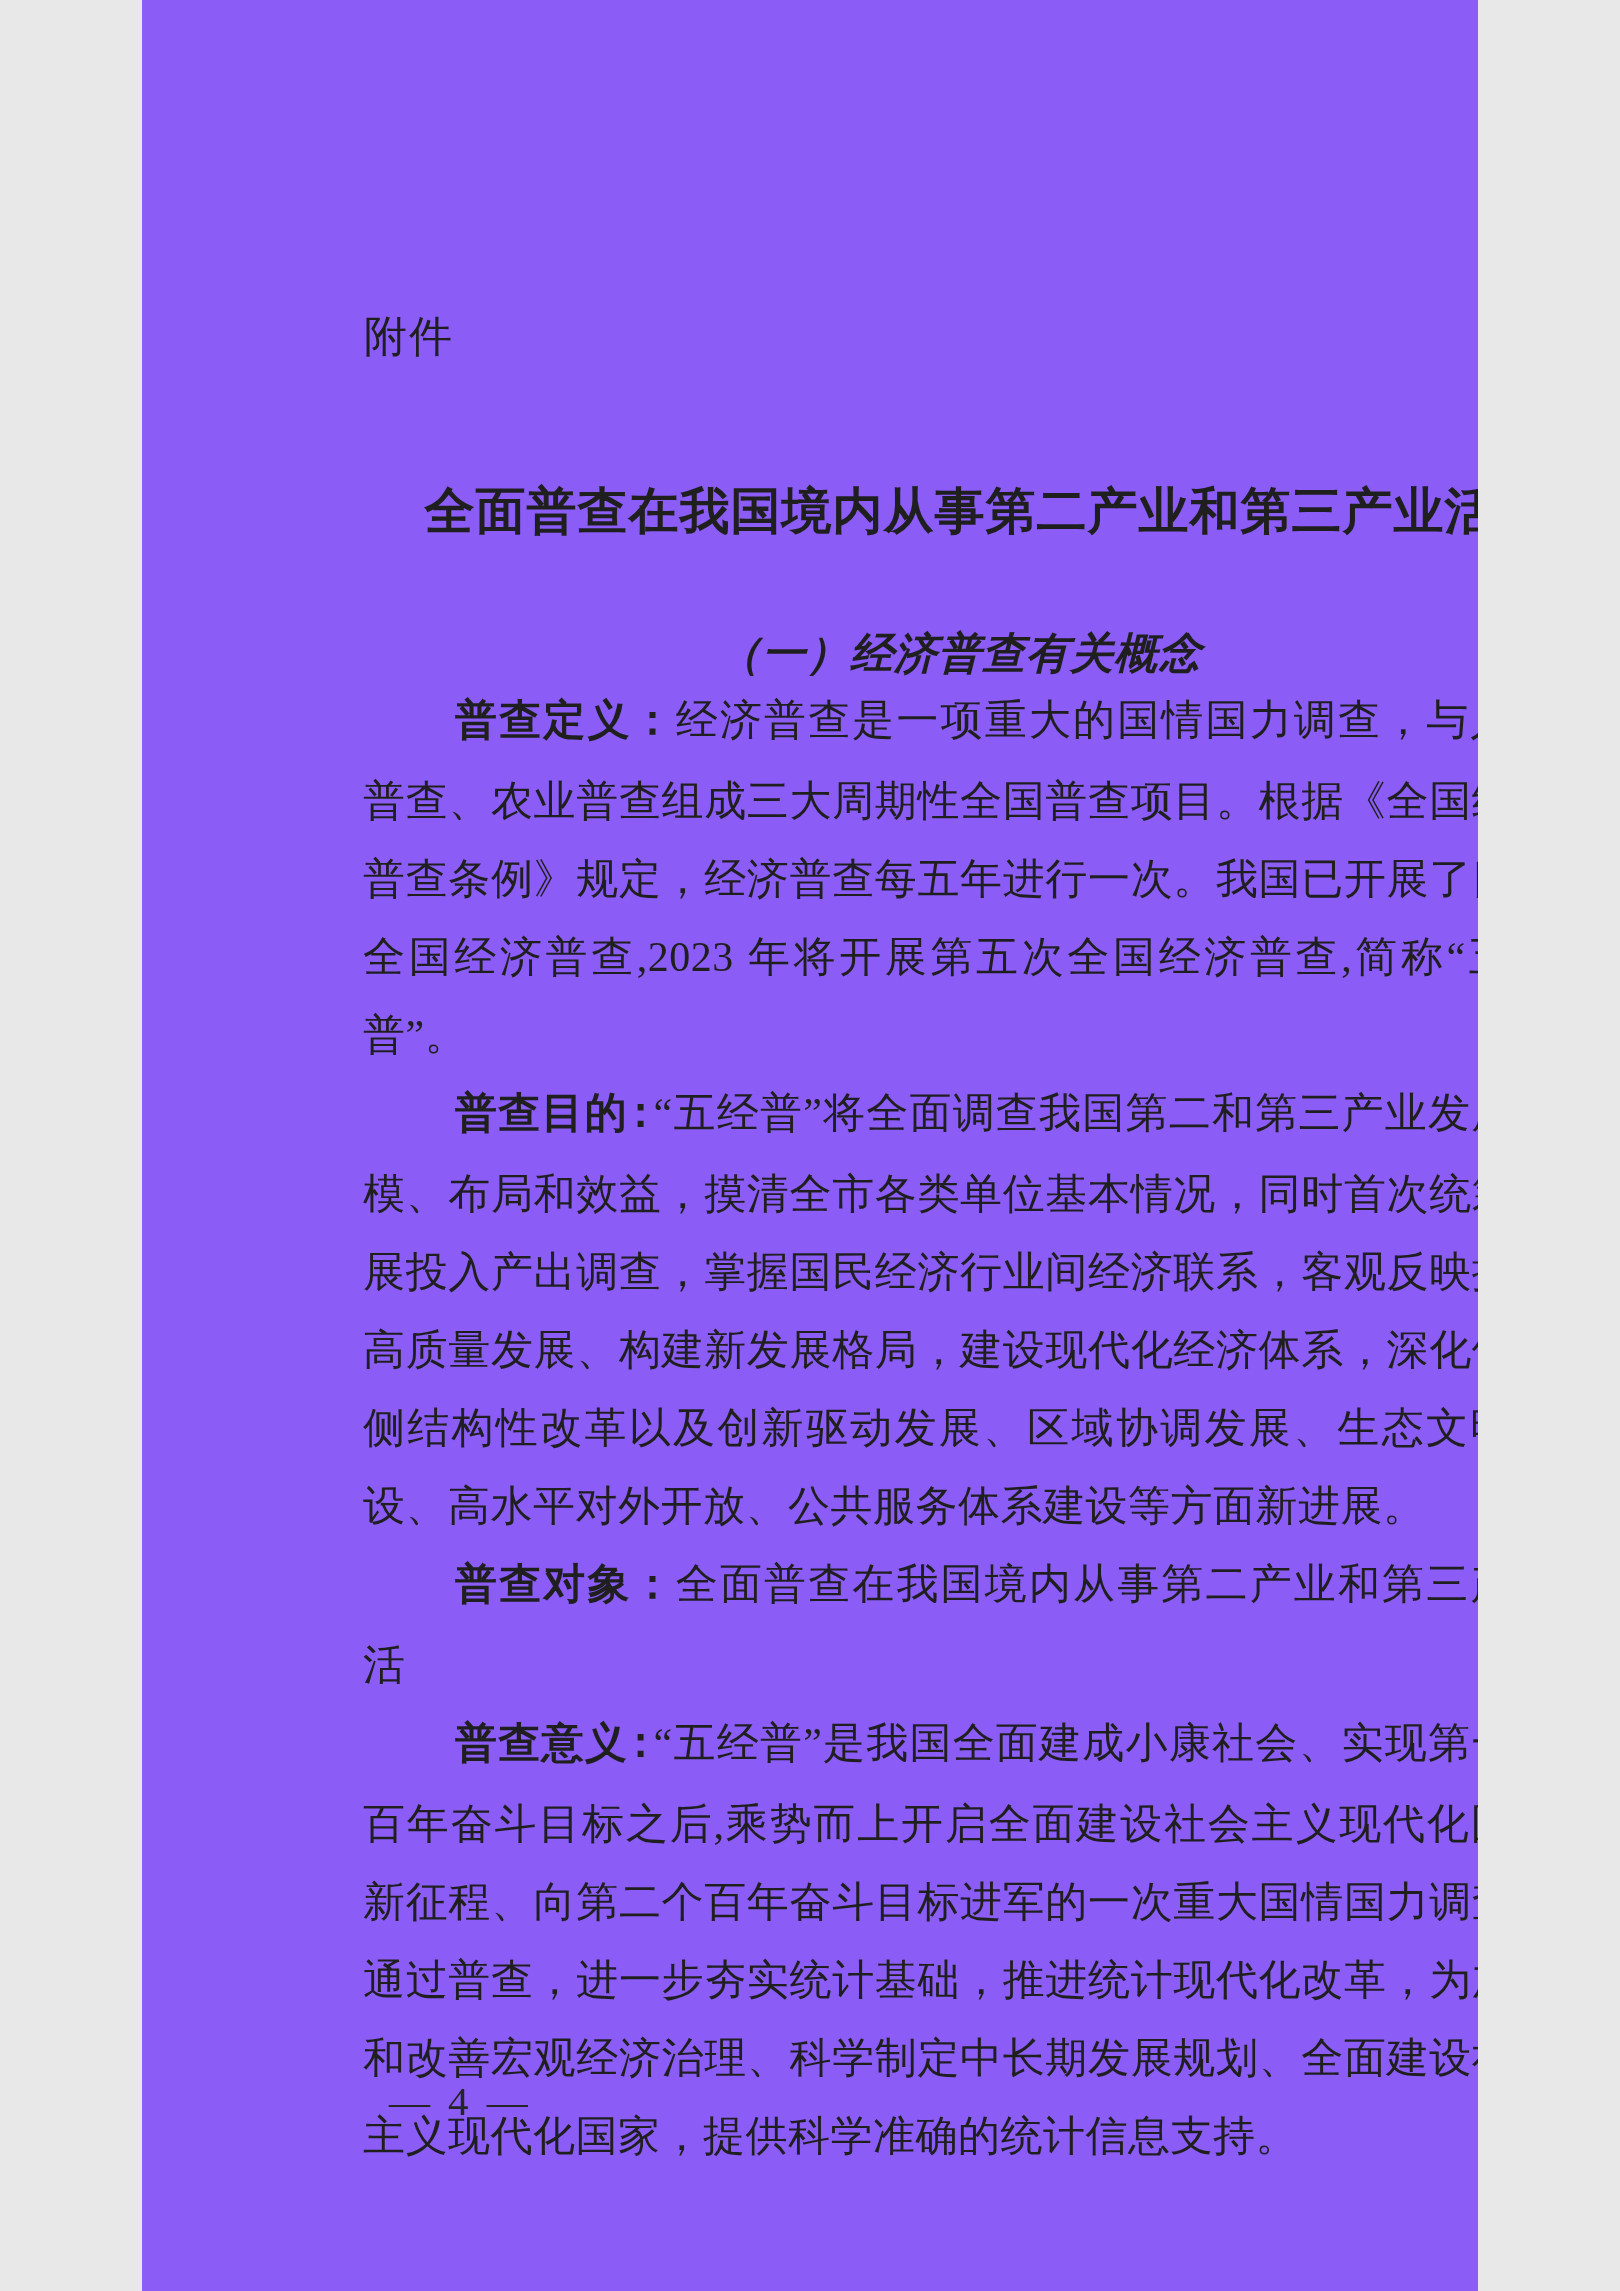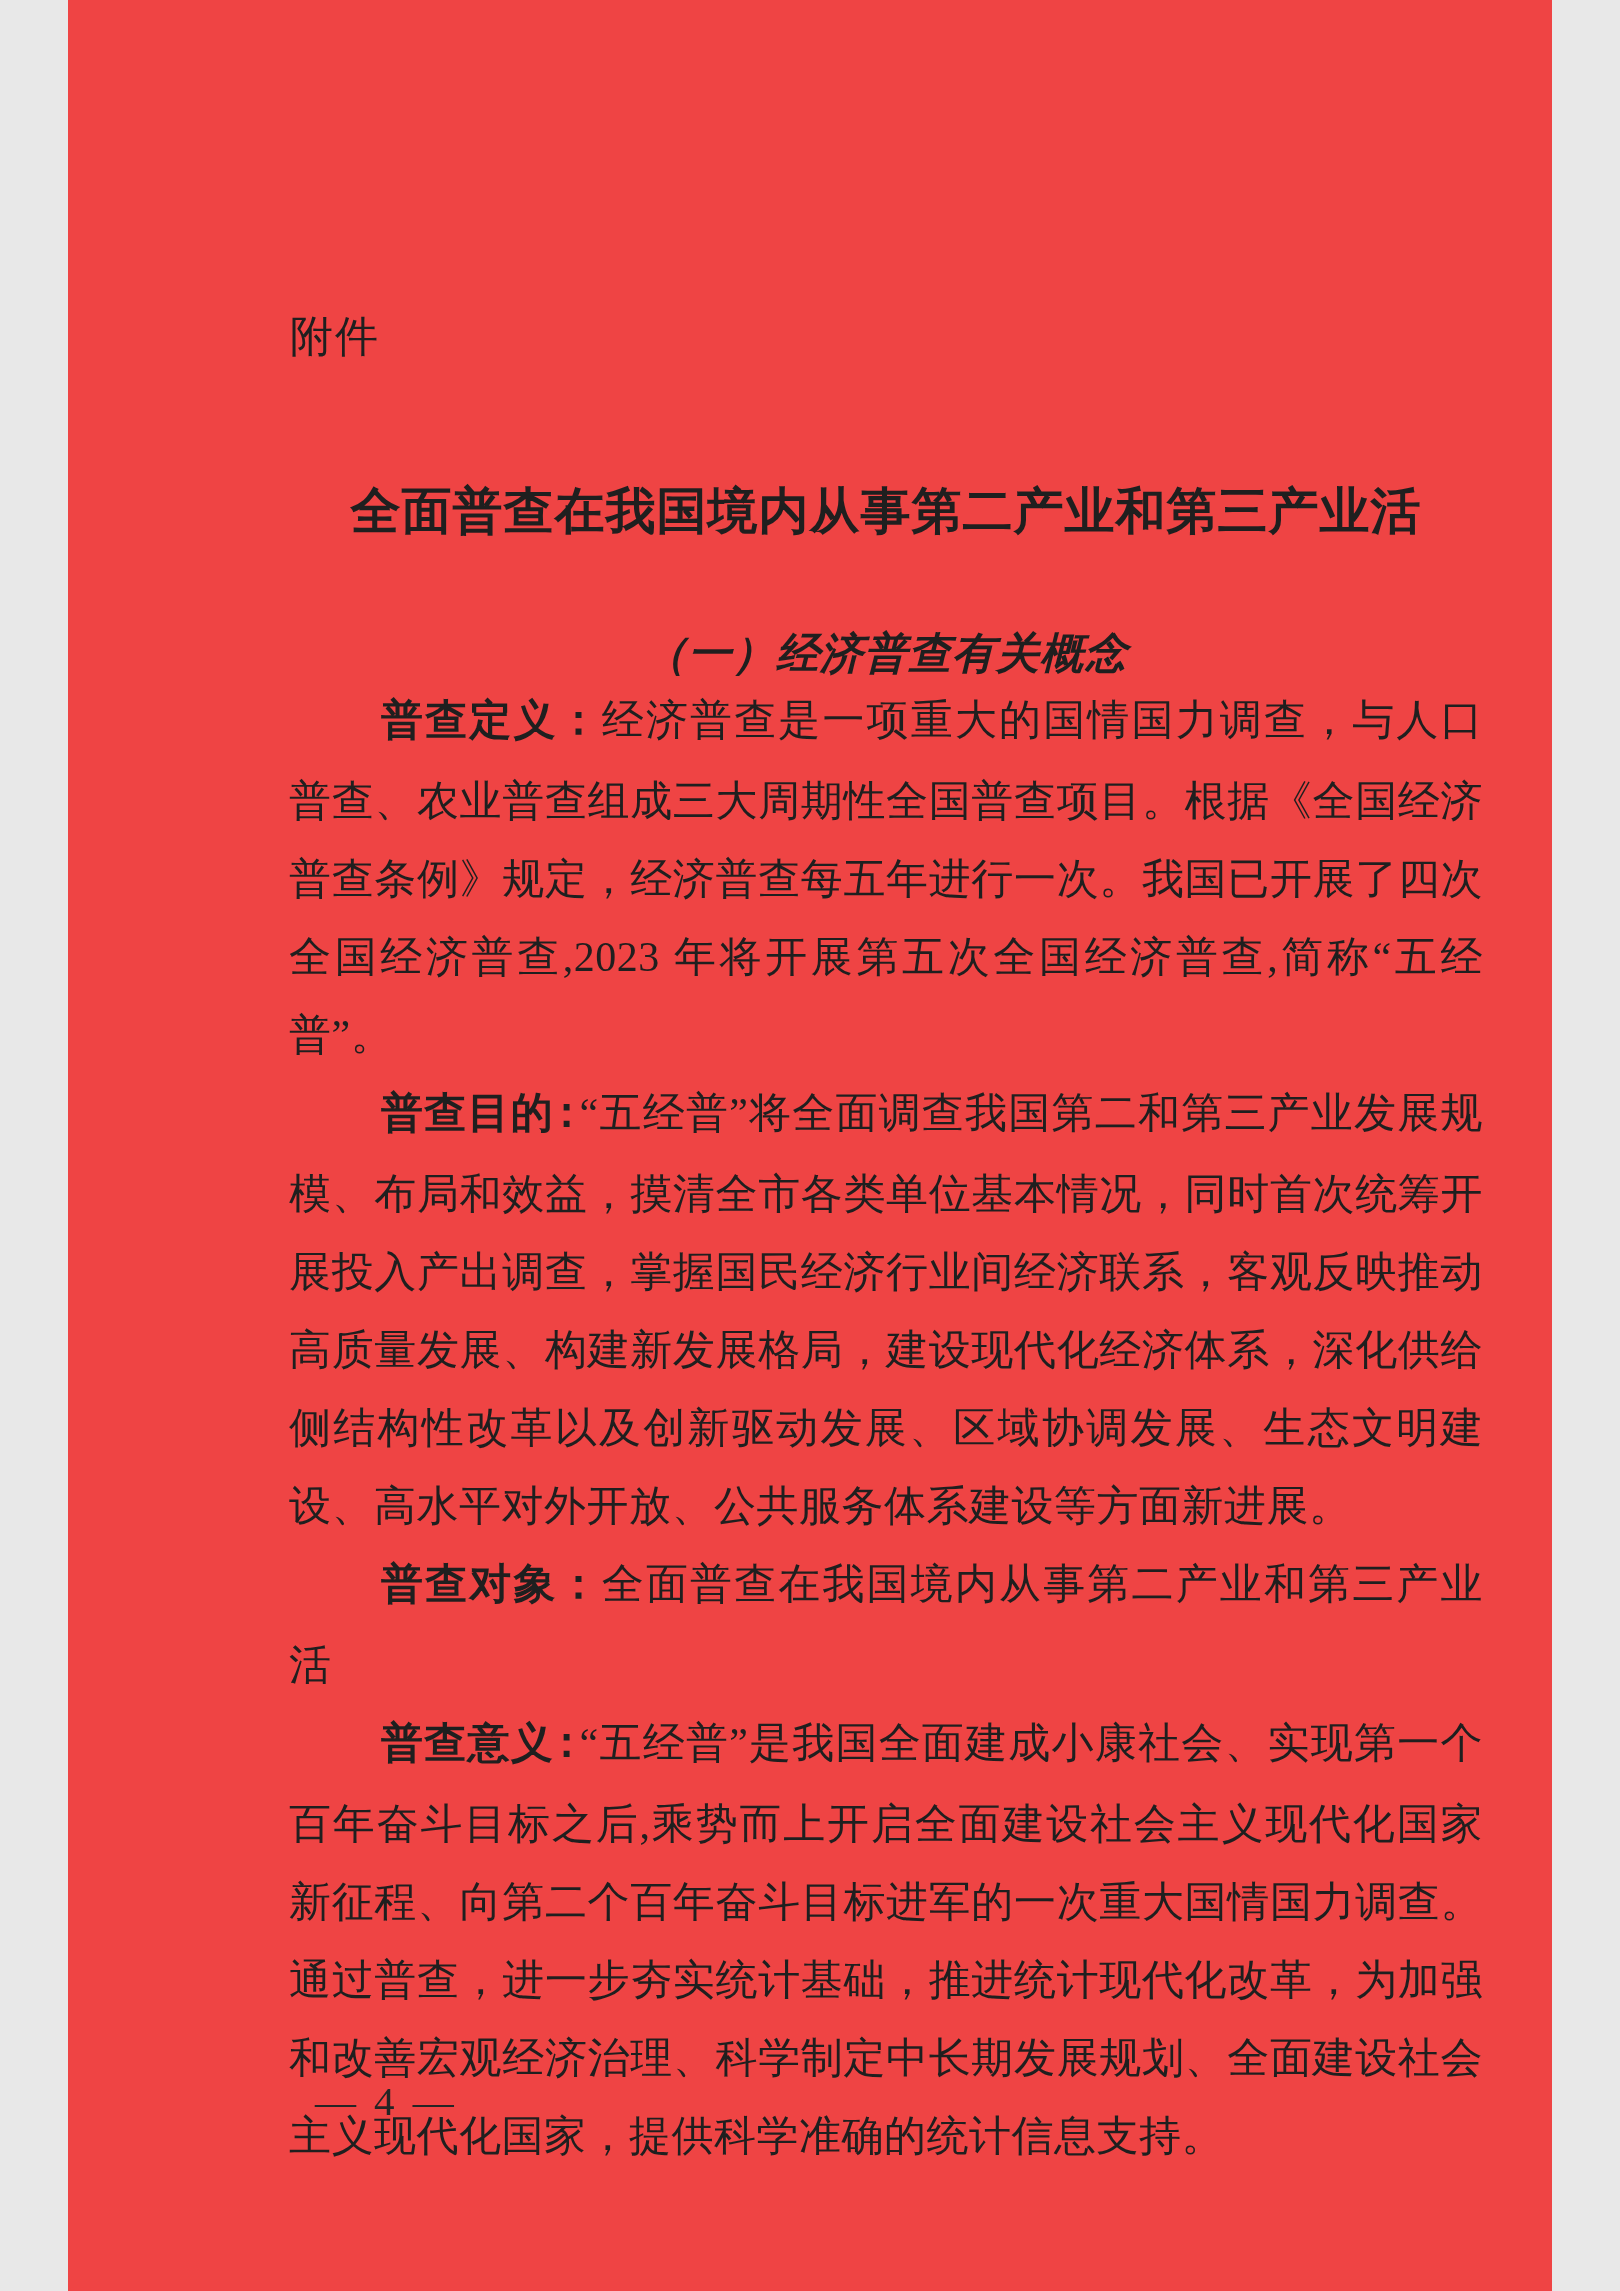--- a/index.html
+++ b/index.html
@@ -2,24 +2,24 @@
 <html lang="zh"><head>
 <meta charset="utf-8">
 <style>
   html, body {
     margin: 0;
     padding: 0;
     background: #e8e8e8;
   }
   .page {
     position: relative;
-    width: 1484px;
+    width: 1336px;
     height: 2292px;
     margin: 0 auto;
-    background: #ef4444;
+    background: #8b5cf6;
     overflow: hidden;
     color: #1f1f1f;
     font-family: "Liberation Serif", "DejaVu Serif", serif;
   }
   
   .edge-shadow {
     position: absolute;
     left: 1595px;
     top: 0;
     width: 3.9px;

